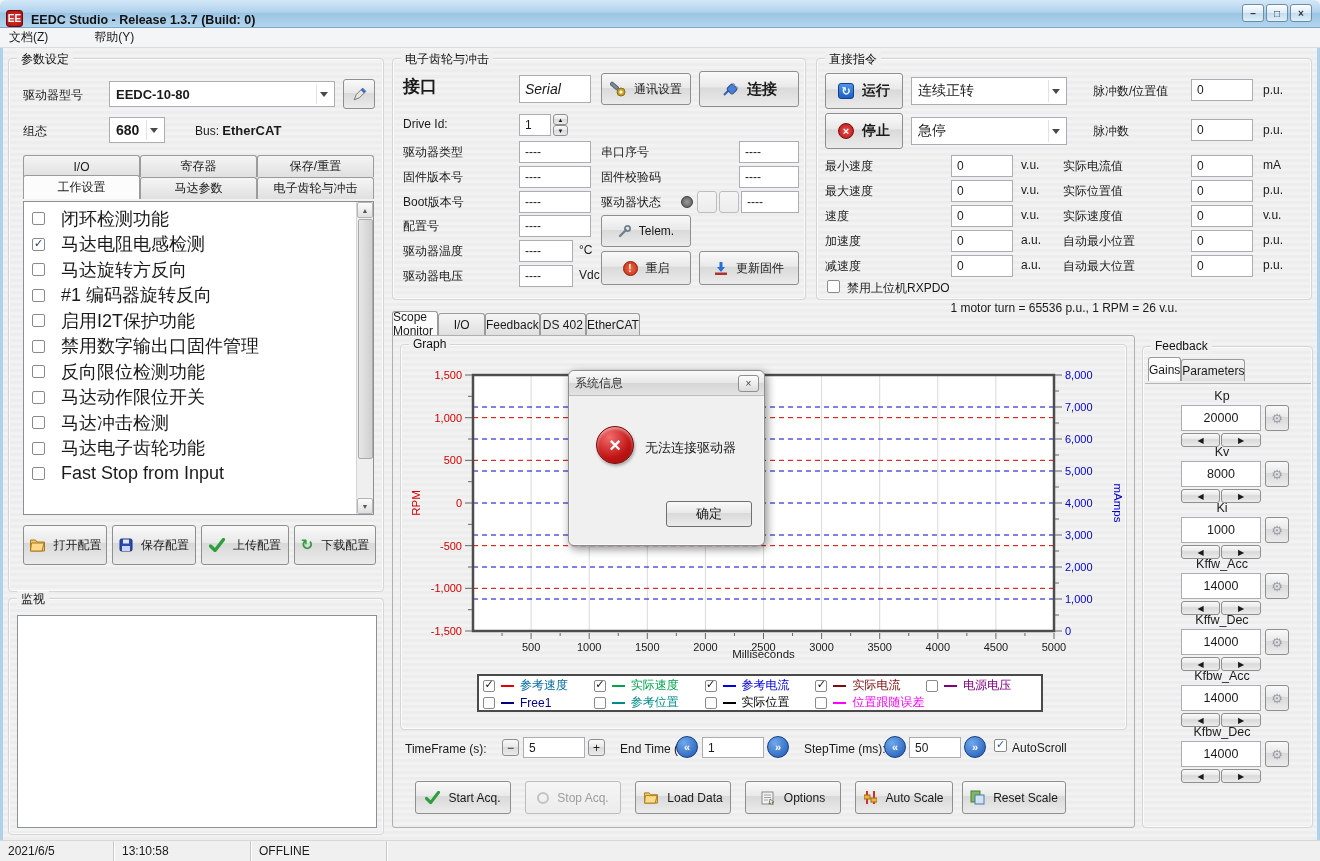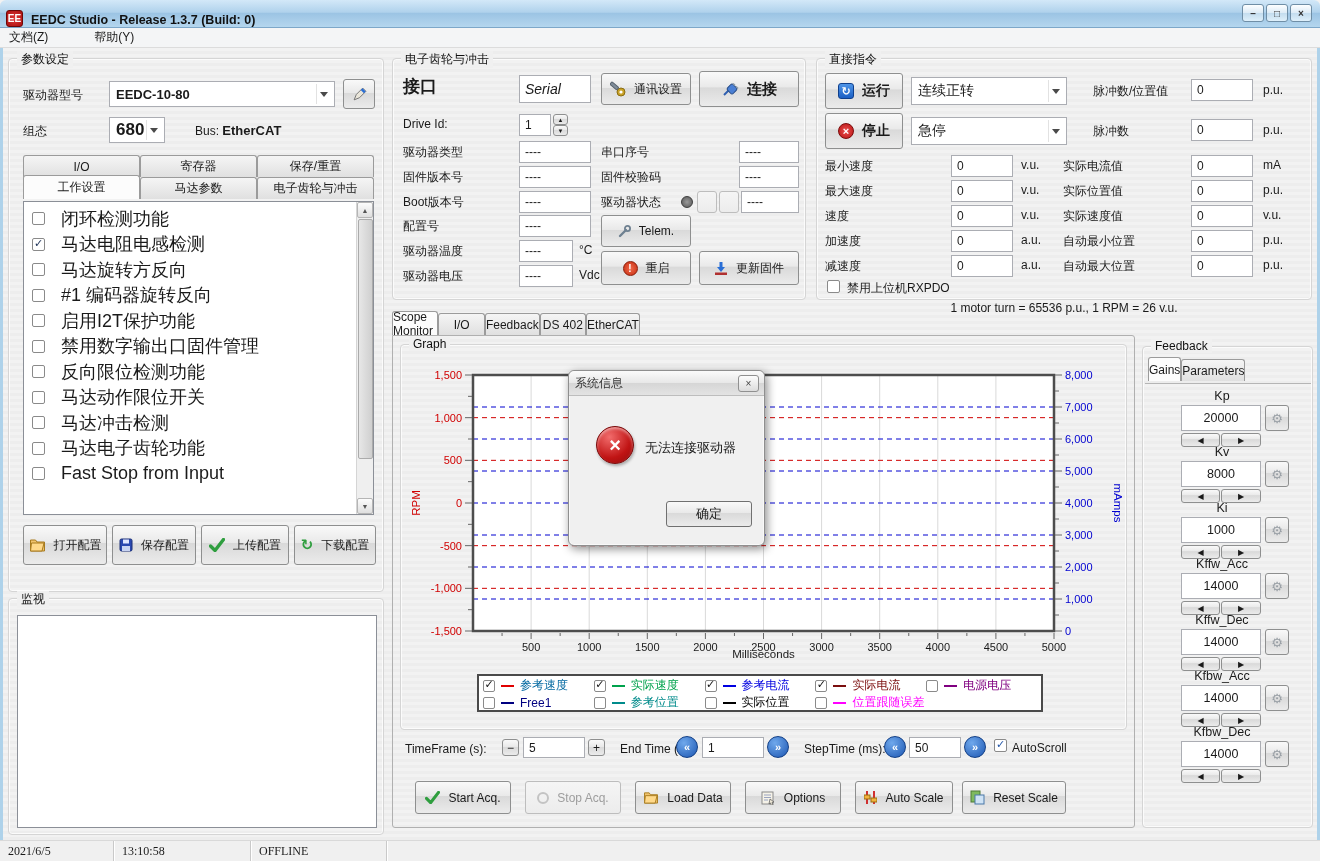--- a/index.html
+++ b/index.html
@@ -83,21 +83,21 @@
 
   
   #dialog { position:absolute; left:568px; top:370px; width:197px; height:176px; background:#f0f0f0; border:1px solid #8f8f8f; border-radius:6px;
     box-shadow:2px 3px 10px rgba(0,0,0,.45), inset 0 0 0 1px rgba(255,255,255,.6); z-index:50; }
   .dlg-title { height:25px; background:linear-gradient(#fbfbfb,#e8e8e8 48%,#d6d6d6 52%,#e3e3e3); border-bottom:1px solid #bdbdbd;
     border-radius:6px 6px 0 0; display:flex; align-items:center; padding:0 6px; font-size:12px; color:#333; }
   .dlg-close { position:absolute; right:5px; top:4px; width:21px; height:17px; border:1px solid #909090; border-radius:3px;
     background:linear-gradient(#fdfdfd,#dcdcdc); font-size:10px; color:#444; display:flex; align-items:center; justify-content:center; }
 
   
-  #statusbar { position:absolute; left:0; top:840px; width:1320px; height:21px; background:#f0f0f0; border-top:1px solid #d9d9d9; display:flex; z-index:41;font-family:Liberation Serif, serif; }
+  #statusbar { position:absolute; left:0; top:840px; width:1320px; height:21px; background:#f0f0f0; border-top:1px solid #d9d9d9; display:flex; z-index:41; }
   .sb-cell { height:100%; display:flex; align-items:center; padding:0 8px; border-right:1px solid #c9c9c9; box-shadow:1px 0 0 #fff; font-size:12px; }
 
   svg text { font-family:"Liberation Sans","DejaVu Sans",sans-serif; }
   .bold { font-weight:bold; }
 </style>
 </head>
 <body>
 
 <div id="app">
 
@@ -132,21 +132,21 @@
     <div class="combo bold" style="left:100px;top:22px;width:226px;height:26px;font-size:13px">
         <span>EEDC-10-80</span>
       </div>
     <div class="btn" style="left:334px;top:20px;width:32px;height:30px">
       <svg width="15" height="15" viewBox="0 0 14 14">
           <path d="M2 12l2-5 6-6 3 3-6 6z" fill="#eae6da" stroke="#666" stroke-width="0.8"></path>
           <path d="M9 2l3 3" stroke="#2a6fd6" stroke-width="2.4"></path>
         </svg>
     </div>
     <div class="lbl" style="left:14px;top:64px">组态</div>
-    <div class="combo bold" style="left:100px;top:58px;width:56px;height:26px;font-size:17px">
+    <div class="combo bold" style="left:100px;top:58px;width:56px;height:26px;font-size:14px">
         <span>680</span>
       </div>
     <div class="lbl" style="left:186px;top:64px"><span>Bus:</span> <span class="bold" style="font-size:13px">EtherCAT</span></div>
 
     <div class="tabrow" style="left:14px;top:96px;width:351px;height:22px" id="ptabs1">
         <div class="tab">I/O</div>
         <div class="tab">寄存器</div>
         <div class="tab">保存/重置</div>
       </div>
     <div class="tabrow" style="left:14px;top:118px;width:351px;height:24px" id="ptabs2">

